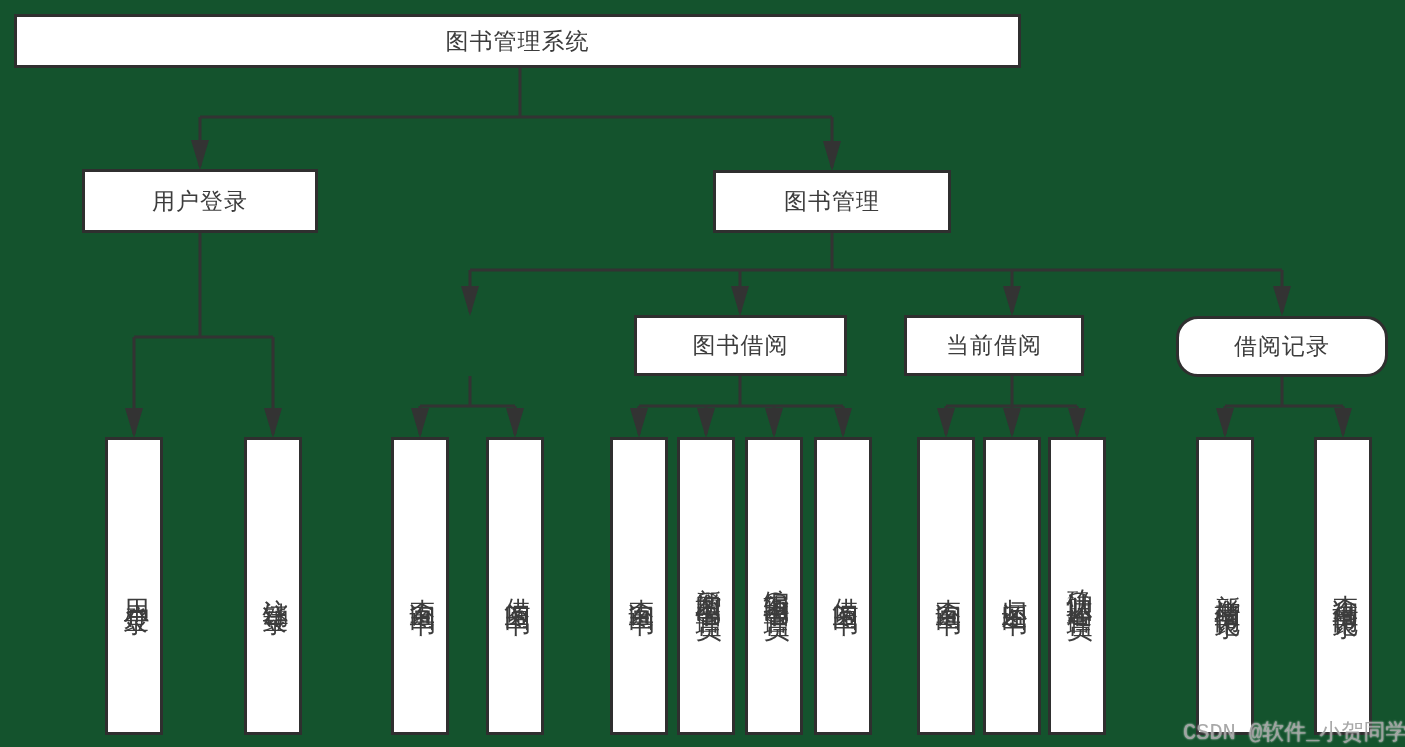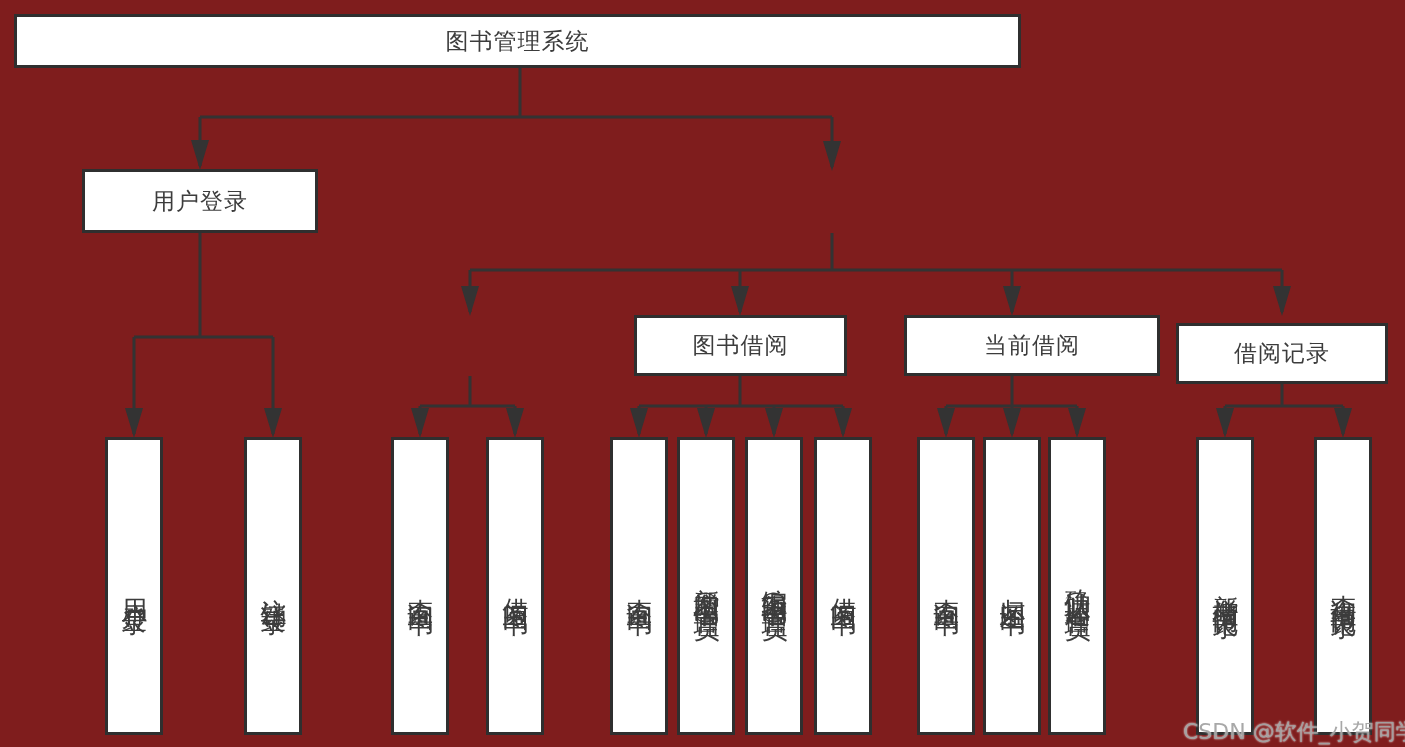--- a/index.html
+++ b/index.html
@@ -5,22 +5,23 @@
   html, body {
     margin: 0;
     padding: 0;
     background: #ffffff;
     font-family: "DejaVu Sans", "Liberation Sans", sans-serif;
   }
   #canvas {
     position: relative;
     width: 1405px;
     height: 747px;
-    background: #7f1d1d;
+    background: #14532d;
     overflow: hidden;
+    font-family: Liberation Mono, monospace;
   }
   #connectors {
     position: absolute;
     left: 0; top: 0;
     width: 1405px; height: 747px;
     z-index: 1;
   }
   .hbox, .vbox {
     position: absolute;
     box-sizing: border-box;
@@ -107,28 +108,31 @@
     </g>
   </svg>
 
   <div class="hbox" style="left:14px; top:14px; width:1007px; height:54px;">
     <span class="lbl">图书管理系统</span>
   </div>
 
   <div class="hbox" style="left:82px; top:169px; width:236px; height:64px;">
     <span class="lbl">用户登录</span>
   </div>
+  <div class="hbox" style="left:713px; top:170px; width:238px; height:63px;">
+    <span class="lbl">图书管理</span>
+  </div>
 
   <div class="hbox" style="left:634px; top:315px; width:213px; height:61px;align-items:center;">
     <span class="lbl">图书借阅</span>
   </div>
-  <div class="hbox" style="left:904px; top:315px; width:256px; height:61px;">
+  <div class="hbox" style="left:904px; top:315px; width:180px; height:61px;">
     <span class="lbl">当前借阅</span>
   </div>
-  <div class="hbox" style="left:1176px; top:323px; width:212px; height:61px;">
+  <div class="hbox" style="left:1176px; top:316px; width:212px; height:61px;border-radius:22px;">
     <span class="lbl">借阅记录</span>
   </div>
 
   <div class="vbox" style="left:105px;">
     <span class="lbl">用户登录</span>
   </div>
   <div class="vbox" style="left:244px;">
     <span class="lbl">注销登录</span>
   </div>
 

